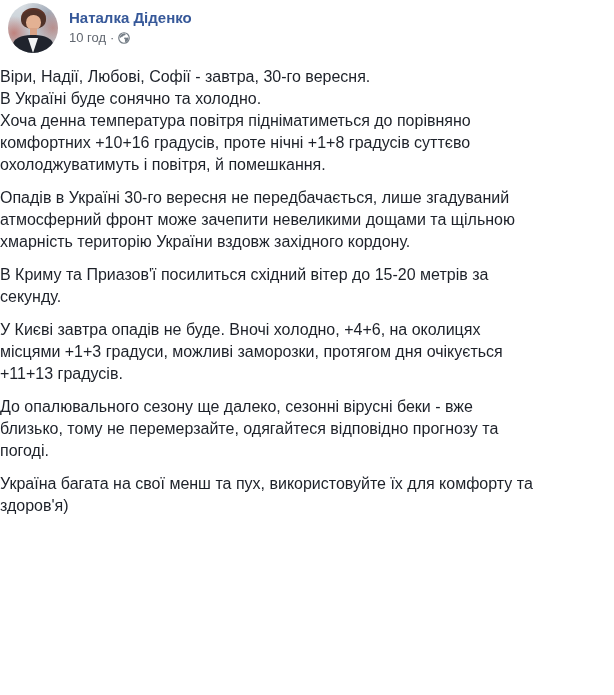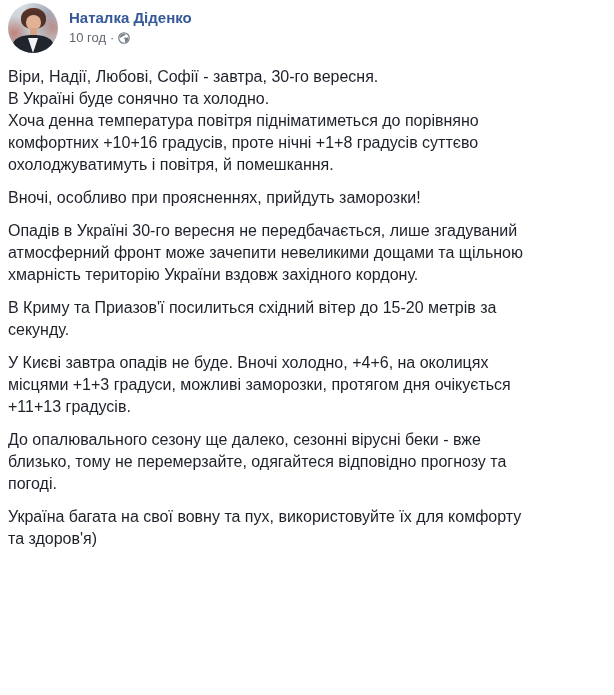--- a/index.html
+++ b/index.html
@@ -79,21 +79,21 @@
     font-size: 13px;
     color: #616770;
     line-height: 16px;
   }
   .meta .timestamp { cursor: pointer; }
   .meta .sep { margin: 0 4px; }
   .meta .globe { display: inline-flex; align-items: center; }
   
   .body {
     margin-top: 13px;
-    padding: 0 8px;
+    padding: 0 0;
     font-size: 16px;
     line-height: 22px;
     color: #1d2129;
   }
   .para {
     margin: 0 0 11px 0;
     white-space: pre-line;
   }
 </style>
 </head>
@@ -121,20 +121,19 @@
           </svg>
         </span>
       </div>
     </div>
   </div>
 
   <div class="body" id="post-body">
       <p class="para">Віри, Надії, Любові, Софії - завтра, 30-го вересня.
 В Україні буде сонячно та холодно.
 Хоча денна температура повітря підніматиметься до порівняно комфортних +10+16 градусів, проте нічні +1+8 градусів суттєво охолоджуватимуть і повітря, й помешкання.</p>
-      <p class="para">Вночі, особливо при проясненнях, прийдуть заморозки!</p>
       <p class="para">Опадів в Україні 30-го вересня не передбачається, лише згадуваний атмосферний фронт може зачепити невеликими дощами та щільною хмарність територію України вздовж західного кордону.</p>
       <p class="para">В Криму та Приазов'ї посилиться східний вітер до 15-20 метрів за секунду.</p>
       <p class="para">У Києві завтра опадів не буде. Вночі холодно, +4+6, на околицях місцями +1+3 градуси, можливі заморозки, протягом дня очікується +11+13 градусів.</p>
       <p class="para">До опалювального сезону ще далеко, сезонні вірусні беки - вже близько, тому не перемерзайте, одягайтеся відповідно прогнозу та погоді.</p>
-      <p class="para">Україна багата на свої вовну та пух, використовуйте їх для комфорту та здоров'я)</p>
+      <p class="para">Україна багата на свої менш та пух, використовуйте їх для комфорту та здоров'я)</p>
     </div>
 </div>
 
 </body></html>

